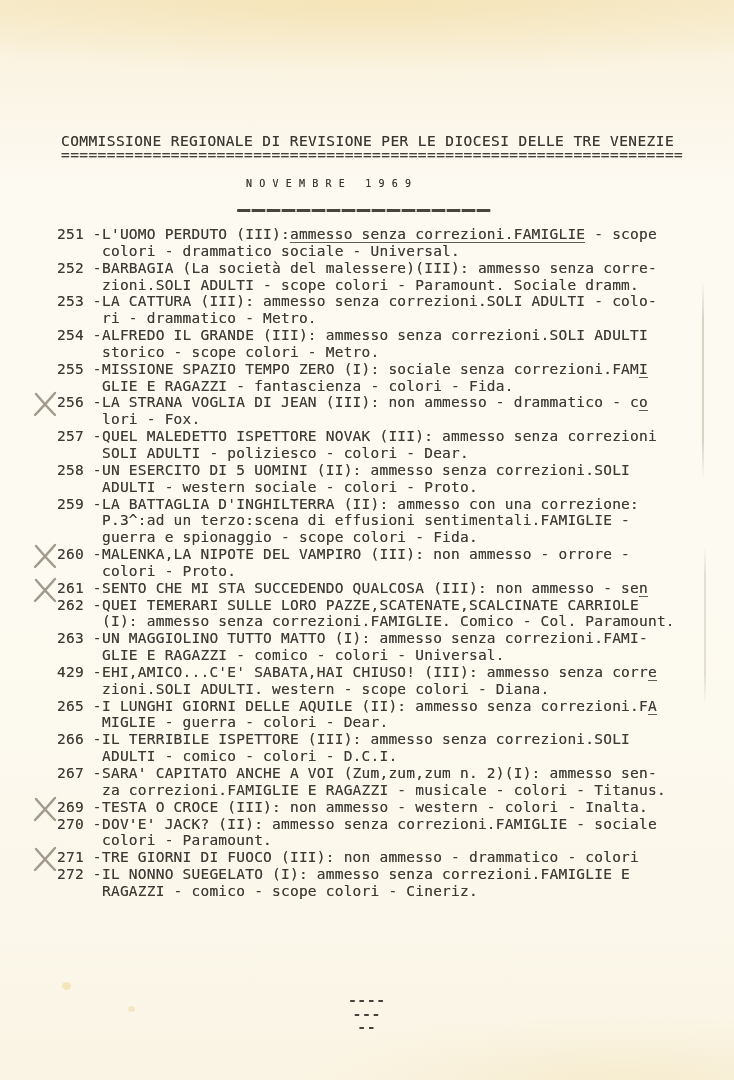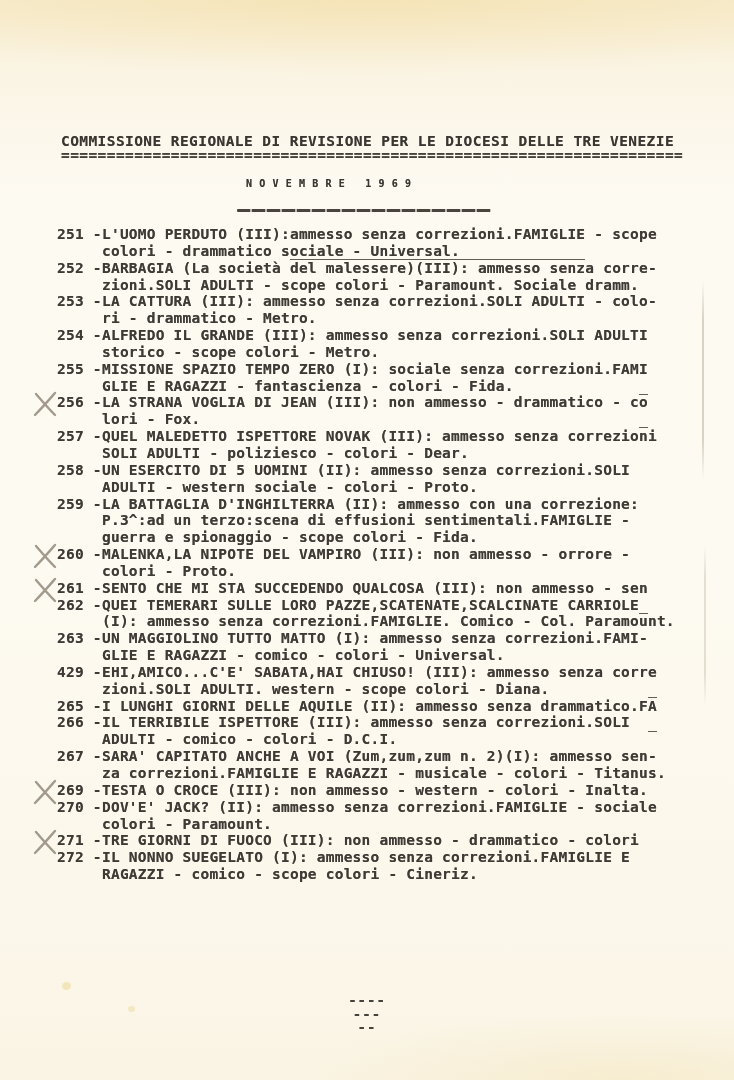--- a/index.html
+++ b/index.html
@@ -8,21 +8,21 @@
     font-family:"DejaVu Sans Mono","Liberation Mono",monospace;
   }
   .paper{
     position:relative;width:734px;height:1080px;
     background:
       radial-gradient(ellipse 120% 10% at 50% 0%, rgba(243,220,160,0.55), rgba(243,220,160,0) 70%),
       radial-gradient(ellipse 60% 8% at 85% 100%, rgba(240,222,170,0.35), rgba(240,222,170,0) 75%),
       linear-gradient(180deg,#f7edd2 0px,#faf3e1 55px,#fdfaf2 190px,#fdfaf1 55%,#fbf7ea 85%,#faf4e4 100%);
     color:#3e3a35;
   }
-  .ink{ text-shadow:0 0 0.5px rgba(62,58,53,0.6);font-weight:bold; }
+  .ink{ text-shadow:0 0 0.5px rgba(62,58,53,0.6); }
   .doc-title{
     position:absolute;top:133px;left:61px;
     font-size:14.5px;letter-spacing:0.42px;white-space:pre;
     color:#3a3733;
   }
   .doc-title-rule{
     position:absolute;top:147px;left:61px;
     font-size:14.5px;letter-spacing:0.42px;white-space:pre;
     color:#45413b;
   }
@@ -39,21 +39,21 @@
   .entries{
     position:absolute;top:226px;left:57px;right:20px;
     font-size:14.5px;line-height:16.85px;letter-spacing:0.22px;
   }
   .entry{position:relative;display:flex;}
   .prefix{flex:0 0 45px;white-space:pre;}
   .body{flex:1 1 auto;}
   .line{white-space:pre;}
   .u{
     border-bottom:1.4px solid rgba(72,66,58,0.85);
-    padding-bottom:17px;
+    padding-bottom:0px;
   }
   .xmark{
     position:absolute;left:-25px;top:-4px;width:27px;height:27px;
   }
   .end-marks{
     position:absolute;top:994px;left:0;width:734px;
     text-align:center;font-size:14px;line-height:13.5px;font-weight:bold;
     letter-spacing:1px;color:#45413b;
   }
   .end-marks .mark-line{white-space:pre;}
@@ -182,21 +182,22 @@
       <div class="entry">
         <span class="prefix">429 -</span>
         <div class="body">
           <div class="line"><span>EHI,AMICO...C'E' SABATA,HAI CHIUSO! (III): ammesso senza corr</span><span class="u">e</span></div>
           <div class="line"><span>zioni.SOLI ADULTI. western - scope colori - Diana.</span></div>
         </div>
       </div>
       <div class="entry">
         <span class="prefix">265 -</span>
         <div class="body">
-          <div class="line"><span>I LUNGHI GIORNI DELLE AQUILE (II): ammesso senza drammatico.F</span><span class="u">A</span></div>
+          <div class="line"><span>I LUNGHI GIORNI DELLE AQUILE (II): ammesso senza correzioni.F</span><span class="u">A</span></div>
+          <div class="line"><span>MIGLIE - guerra - colori - Dear.</span></div>
         </div>
       </div>
       <div class="entry">
         <span class="prefix">266 -</span>
         <div class="body">
           <div class="line"><span>IL TERRIBILE ISPETTORE (III): ammesso senza correzioni.SOLI</span></div>
           <div class="line"><span>ADULTI - comico - colori - D.C.I.</span></div>
         </div>
       </div>
       <div class="entry">

